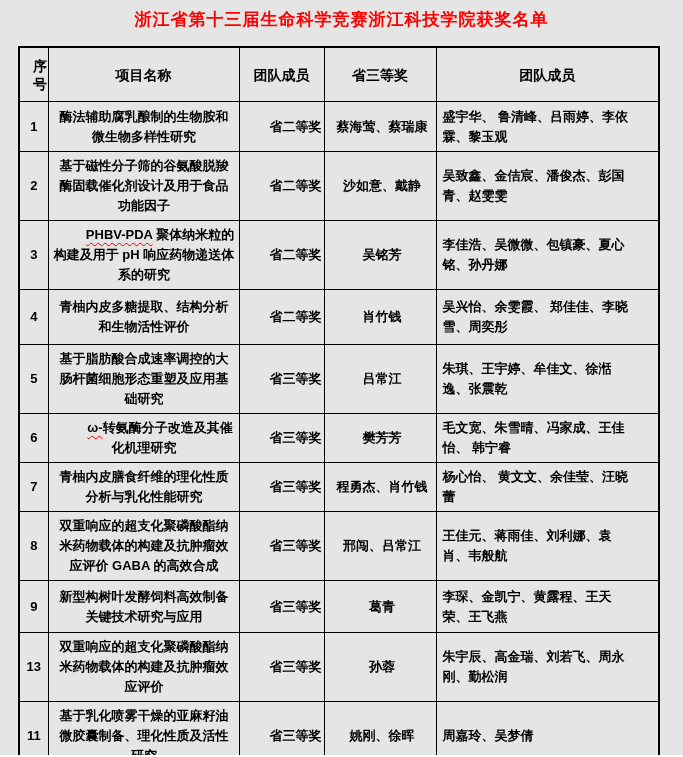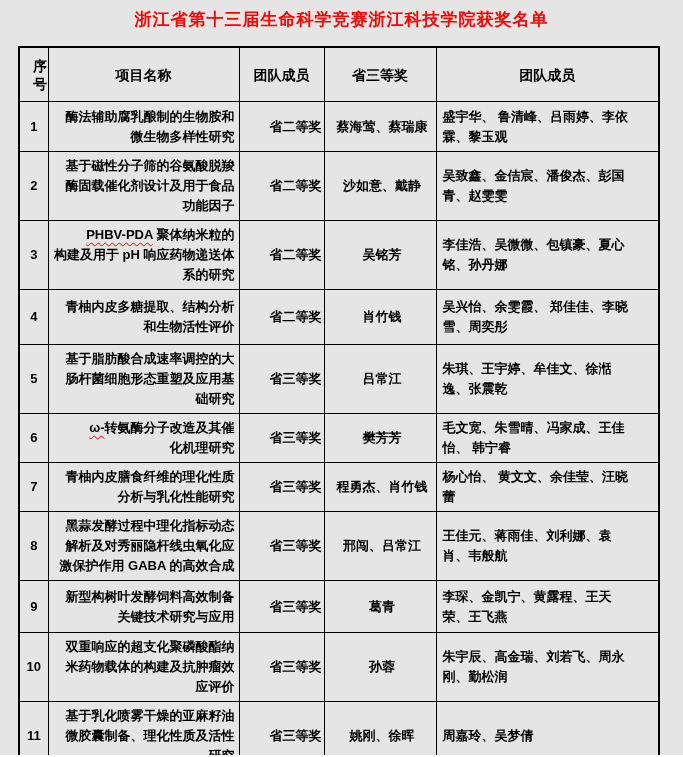--- a/index.html
+++ b/index.html
@@ -52,21 +52,21 @@
     overflow-wrap: break-word;
   }
   th {
     font-size: 14px;
     text-align: center;
     height: 49px;
     padding: 2px 2px;
   }
   th.h-index { padding: 2px 13px; line-height: 18px; }
   td.c-index    { text-align: center; padding: 2px 1px; }
-  td.c-project  { text-align: right; padding: 4px 4px 4px 5px; }
+  td.c-project  { text-align: center; padding: 4px 4px 4px 5px; }
   td.c-award    { text-align: right; padding: 4px 2px 4px 9px; }
   td.c-teachers { text-align: center; padding: 4px 2px 4px 6px; }
   td.c-members  { text-align: left; padding: 4px 22px 4px 6px; }
   .squiggle {
     text-decoration: underline wavy #ff0000;
     text-decoration-thickness: 1px;
     text-underline-offset: 3px;
     margin-left: 32px;
   }
 </style>
@@ -139,34 +139,34 @@
     </tr>
         <tr style="height: 48px;">
       <td class="c-index">7</td>
       <td class="c-project">青柚内皮膳食纤维的理化性质分析与乳化性能研究</td>
       <td class="c-award">省三等奖</td>
       <td class="c-teachers">程勇杰、肖竹钱</td>
       <td class="c-members">杨心怡、 黄文文、余佳莹、汪晓蕾</td>
     </tr>
         <tr style="height: 65px;">
       <td class="c-index">8</td>
-      <td class="c-project">黑蒜发酵过程中理化指标动态解析及对秀丽隐杆线虫氧化应激保护作用 GABA 的高效合成</td>
+      <td class="c-project">双重响应的超支化聚磷酸酯纳米药物载体的构建及抗肿瘤效应评价 GABA 的高效合成</td>
       <td class="c-award">省三等奖</td>
       <td class="c-teachers">邢闯、吕常江</td>
       <td class="c-members">王佳元、蒋雨佳、刘利娜、袁肖、韦般航</td>
     </tr>
         <tr style="height: 52px;">
       <td class="c-index">9</td>
       <td class="c-project">新型构树叶发酵饲料高效制备关键技术研究与应用</td>
       <td class="c-award">省三等奖</td>
       <td class="c-teachers">葛青</td>
       <td class="c-members">李琛、金凯宁、黄露程、王天荣、王飞燕</td>
     </tr>
         <tr style="height: 58px;">
-      <td class="c-index">10</td>
+      <td class="c-index">13</td>
       <td class="c-project">双重响应的超支化聚磷酸酯纳米药物载体的构建及抗肿瘤效应评价</td>
       <td class="c-award">省三等奖</td>
       <td class="c-teachers">孙蓉</td>
       <td class="c-members">朱宇辰、高金瑞、刘若飞、周永刚、勤松润</td>
     </tr>
         <tr style="height: 68px;">
       <td class="c-index">11</td>
       <td class="c-project">基于乳化喷雾干燥的亚麻籽油微胶囊制备、理化性质及活性研究</td>
       <td class="c-award">省三等奖</td>
       <td class="c-teachers">姚刚、徐晖</td>

